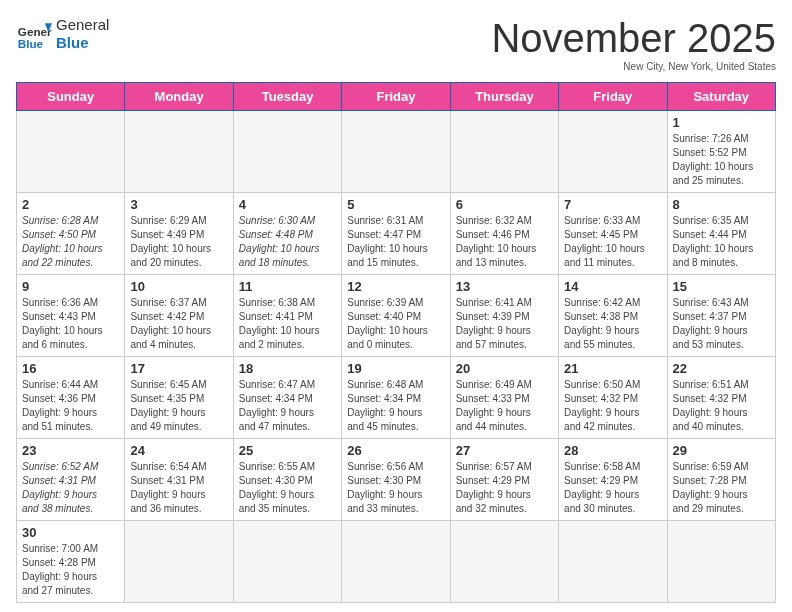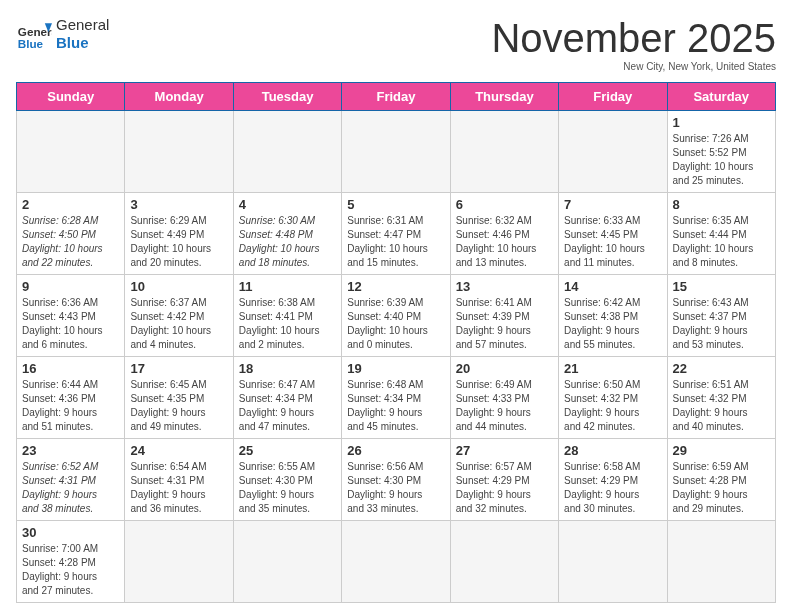--- a/index.html
+++ b/index.html
@@ -321,21 +321,21 @@
         <td>
           <span class="day-num">28</span>
           <div class="day-info" style="white-space: pre-line;">Sunrise: 6:58 AM
 Sunset: 4:29 PM
 Daylight: 9 hours
 and 30 minutes.</div>
         </td>
         <td>
           <span class="day-num">29</span>
           <div class="day-info" style="white-space: pre-line;">Sunrise: 6:59 AM
-Sunset: 4:28 PM
+Sunset: 7:28 PM
 Daylight: 9 hours
 and 29 minutes.</div>
         </td>
       </tr>
       <tr class="last-row">
         <td>
           <span class="day-num">30</span>
           <div class="day-info" style="white-space: pre-line;">Sunrise: 7:00 AM
 Sunset: 4:28 PM
 Daylight: 9 hours

